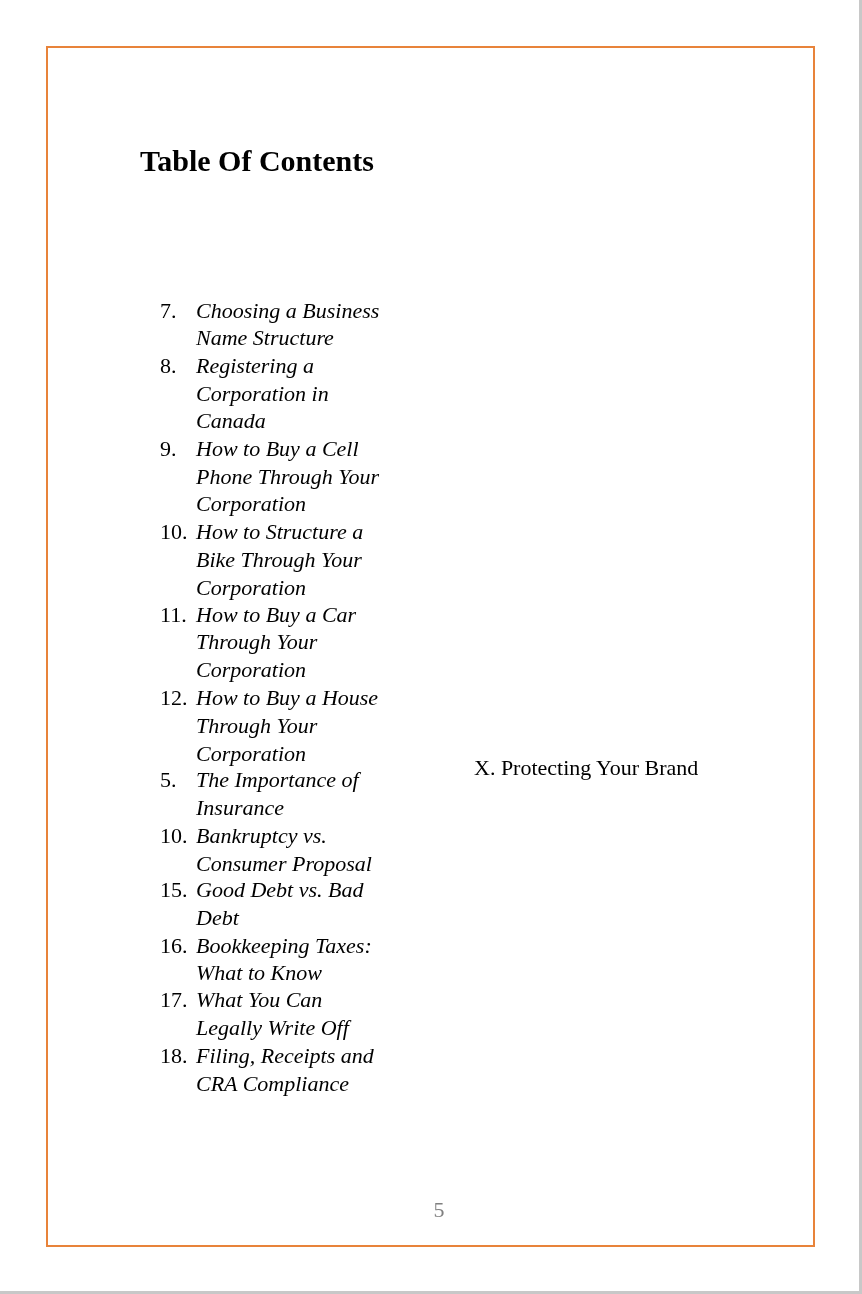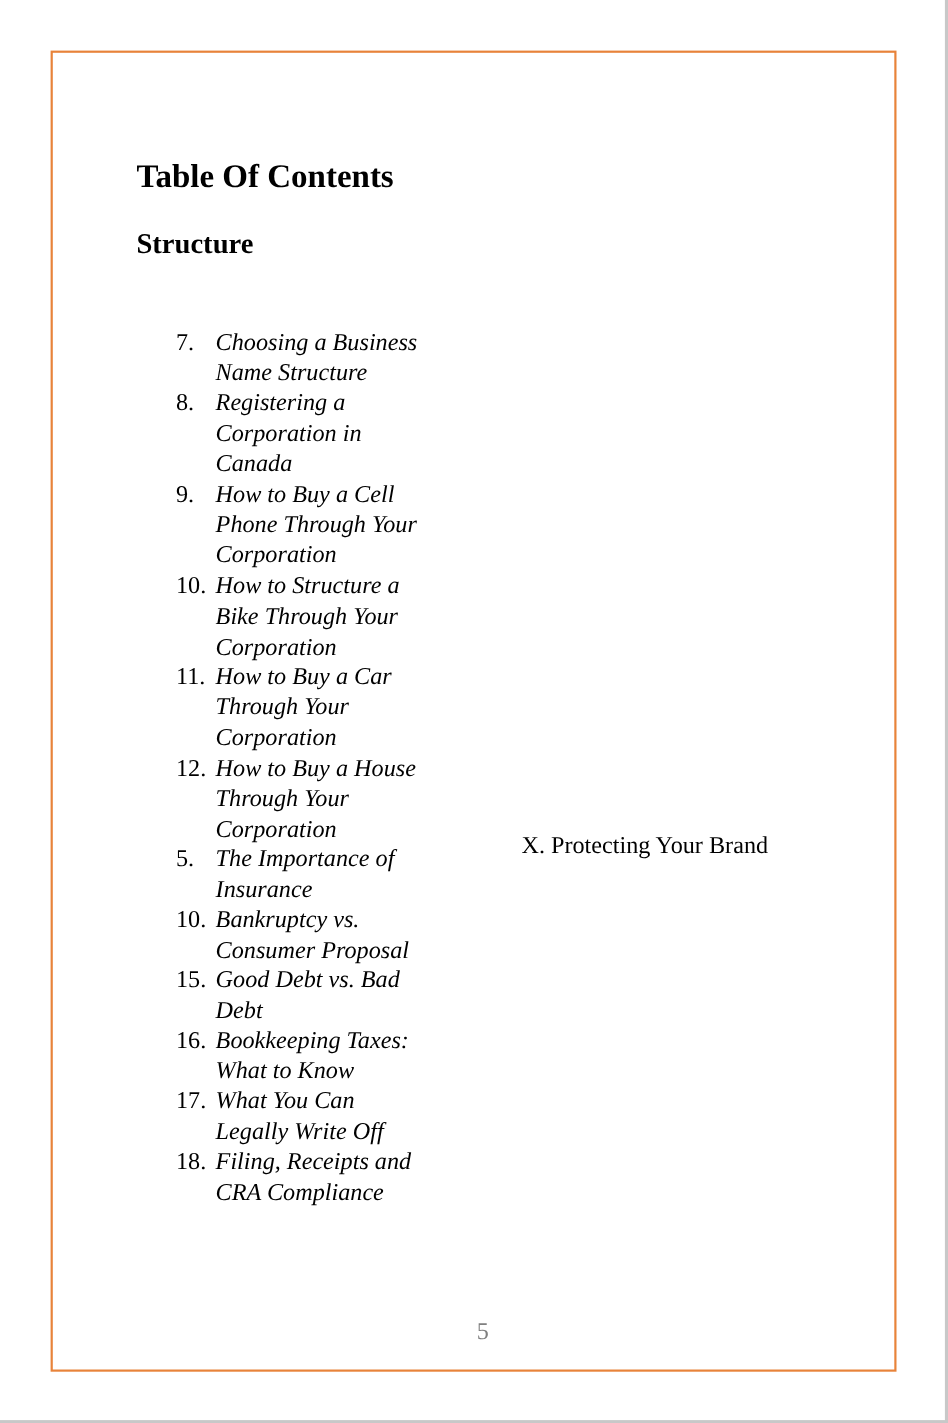--- a/index.html
+++ b/index.html
@@ -1,39 +1,38 @@
 <!DOCTYPE html>
 <html><head>
 <meta charset="utf-8">
 <style>
   html, body { margin:0; padding:0; }
   body { width:862px; height:1294px; background:#ffffff; position:relative; overflow:hidden;
          font-family:"Liberation Serif", "DejaVu Serif", serif; color:#000; }
   .page-edge-right { position:absolute; left:859px; top:0; width:3px; height:1294px; background:#c8c8c8; }
   .page-edge-bottom { position:absolute; left:0; top:1291px; width:862px; height:3px; background:#c8c8c8; }
   .frame { position:absolute; left:46px; top:46px; width:765px; height:1197px; border:2px solid #e8833a; box-sizing:content-box; }
-  .title { position:absolute; left:124px; top:142px; font-size:30px; font-weight:bold; line-height:38px; white-space:nowrap; }
+  .title { position:absolute; left:140px; top:142px; font-size:30px; font-weight:bold; line-height:38px; white-space:nowrap; }
   .part { position:absolute; left:124px; top:206px; font-size:26px; font-weight:bold; line-height:32px; width:260px; }
   .line { position:absolute; font-size:22px; line-height:28px; white-space:nowrap;font-style:italic; }
   .num { position:absolute; left:160px; font-size:22px; line-height:28px; white-space:nowrap; }
   .right-entry { position:absolute; left:474px; top:754px; font-size:22px; line-height:28px; white-space:nowrap; }
   .page-num { position:absolute; left:0; width:878px; top:1196px; text-align:center; font-size:22px; color:#808080; line-height:28px; }
 </style>
 </head>
 <body>
 
 <div class="page-edge-right"></div>
 <div class="page-edge-bottom"></div>
 
 <div class="frame"></div>
 
 <h1 class="title" style="margin:0">Table Of Contents</h1>
 
 <h2 class="part" style="margin:0">
-  <span style="display:block">Structure</span>
 </h2>
 
 <div>
 
   <div>
     <span class="num" style="top:297px">7.</span>
     <span class="line" style="left:196px;top:297px">Choosing a Business</span>
     <span class="line" style="left:196px;top:324px">Name Structure</span>
   </div>
 

